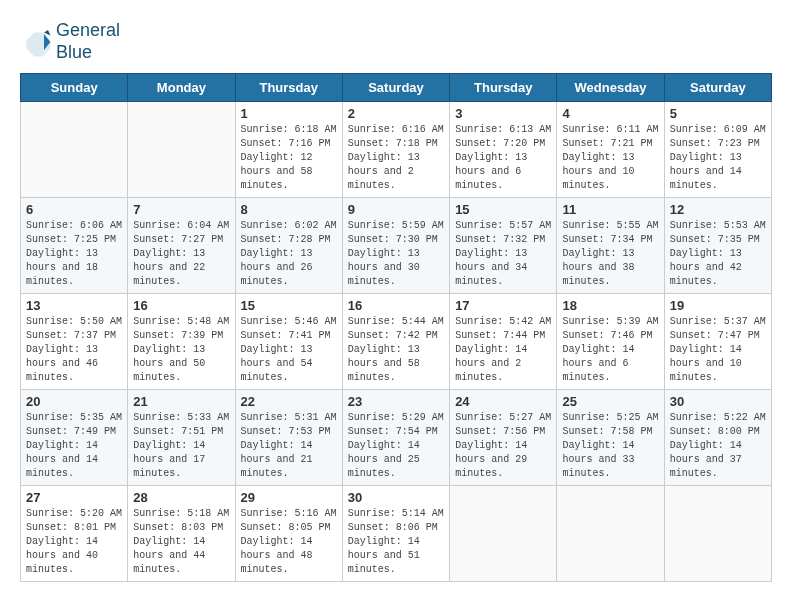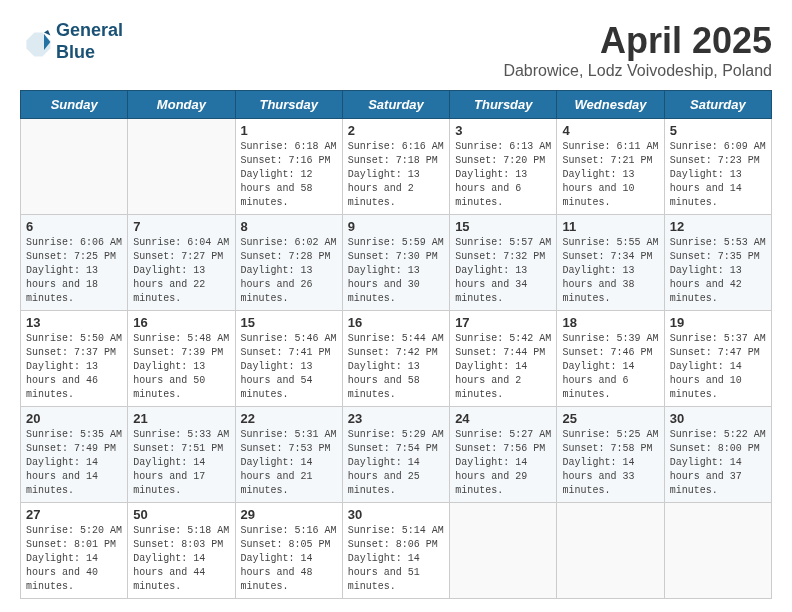--- a/index.html
+++ b/index.html
@@ -15,21 +15,21 @@
       justify-content: space-between;
       align-items: flex-start;
       margin-bottom: 10px;
     }
     .logo {
       display: flex;
       align-items: center;
     }
     .logo-text {
       font-size: 18px;
-      font-weight: bold;
+      font-weight: normal;
       color: #333;
       line-height: 1.2;
     }
     .logo-text span {
       color: #1a5276;
     }
     .logo-icon {
       width: 32px;
       height: 32px;
       margin-right: 4px;
@@ -51,21 +51,20 @@
       border-collapse: collapse;
       table-layout: fixed;
     }
     thead th {
       background-color: #2471a3;
       color: #fff;
       padding: 6px 4px;
       font-size: 13px;
       font-weight: bold;
       border: 1px solid #1a5276;
-      font-style: italic;
     }
     tbody td {
       border: 1px solid #ccc;
       vertical-align: top;
       padding: 4px 5px;
       font-size: 10.5px;
       color: #333;
       height: 80px;
     }
     .day-number {
@@ -100,24 +99,20 @@
       <rect x="0" y="0" width="40" height="40" fill="white"></rect>
       <polygon points="28,8 38,18 38,28 28,38 18,38 8,28 8,18 18,8" fill="#2471a3" opacity="0.15"></polygon>
       <path d="M 30 10 L 38 20 L 30 30" fill="#2471a3"></path>
       <path d="M 35 5 L 38 12 L 30 8 Z" fill="#1a5276"></path>
     </svg>
     <div class="logo-text">
       <div><span>General</span></div>
       <div><span>Blue</span></div>
     </div>
   </div>
-  <div class="title-block">
-    <div class="month-title">April 2025</div>
-    <div class="location-title">Dabrowice, Lodz Voivodeship, Poland</div>
-  </div>
 </div>
 
 <table>
   <thead>
     <tr>
     <th>Sunday</th>
         <th>Monday</th>
         <th>Thursday</th>
         <th>Saturday</th>
         <th>Thursday</th>
@@ -239,21 +234,21 @@
           <span class="day-number">30</span>
           <div class="day-info">Sunrise: 5:22 AM<br>Sunset: 8:00 PM<br>Daylight: 14 hours and 37 minutes.</div>
         </td>
       </tr>
       <tr>
         <td>
           <span class="day-number">27</span>
           <div class="day-info">Sunrise: 5:20 AM<br>Sunset: 8:01 PM<br>Daylight: 14 hours and 40 minutes.</div>
         </td>
         <td>
-          <span class="day-number">50</span>
+          <span class="day-number">28</span>
           <div class="day-info">Sunrise: 5:18 AM<br>Sunset: 8:03 PM<br>Daylight: 14 hours and 44 minutes.</div>
         </td>
         <td>
           <span class="day-number">29</span>
           <div class="day-info">Sunrise: 5:16 AM<br>Sunset: 8:05 PM<br>Daylight: 14 hours and 48 minutes.</div>
         </td>
         <td>
           <span class="day-number">30</span>
           <div class="day-info">Sunrise: 5:14 AM<br>Sunset: 8:06 PM<br>Daylight: 14 hours and 51 minutes.</div>
         </td>

